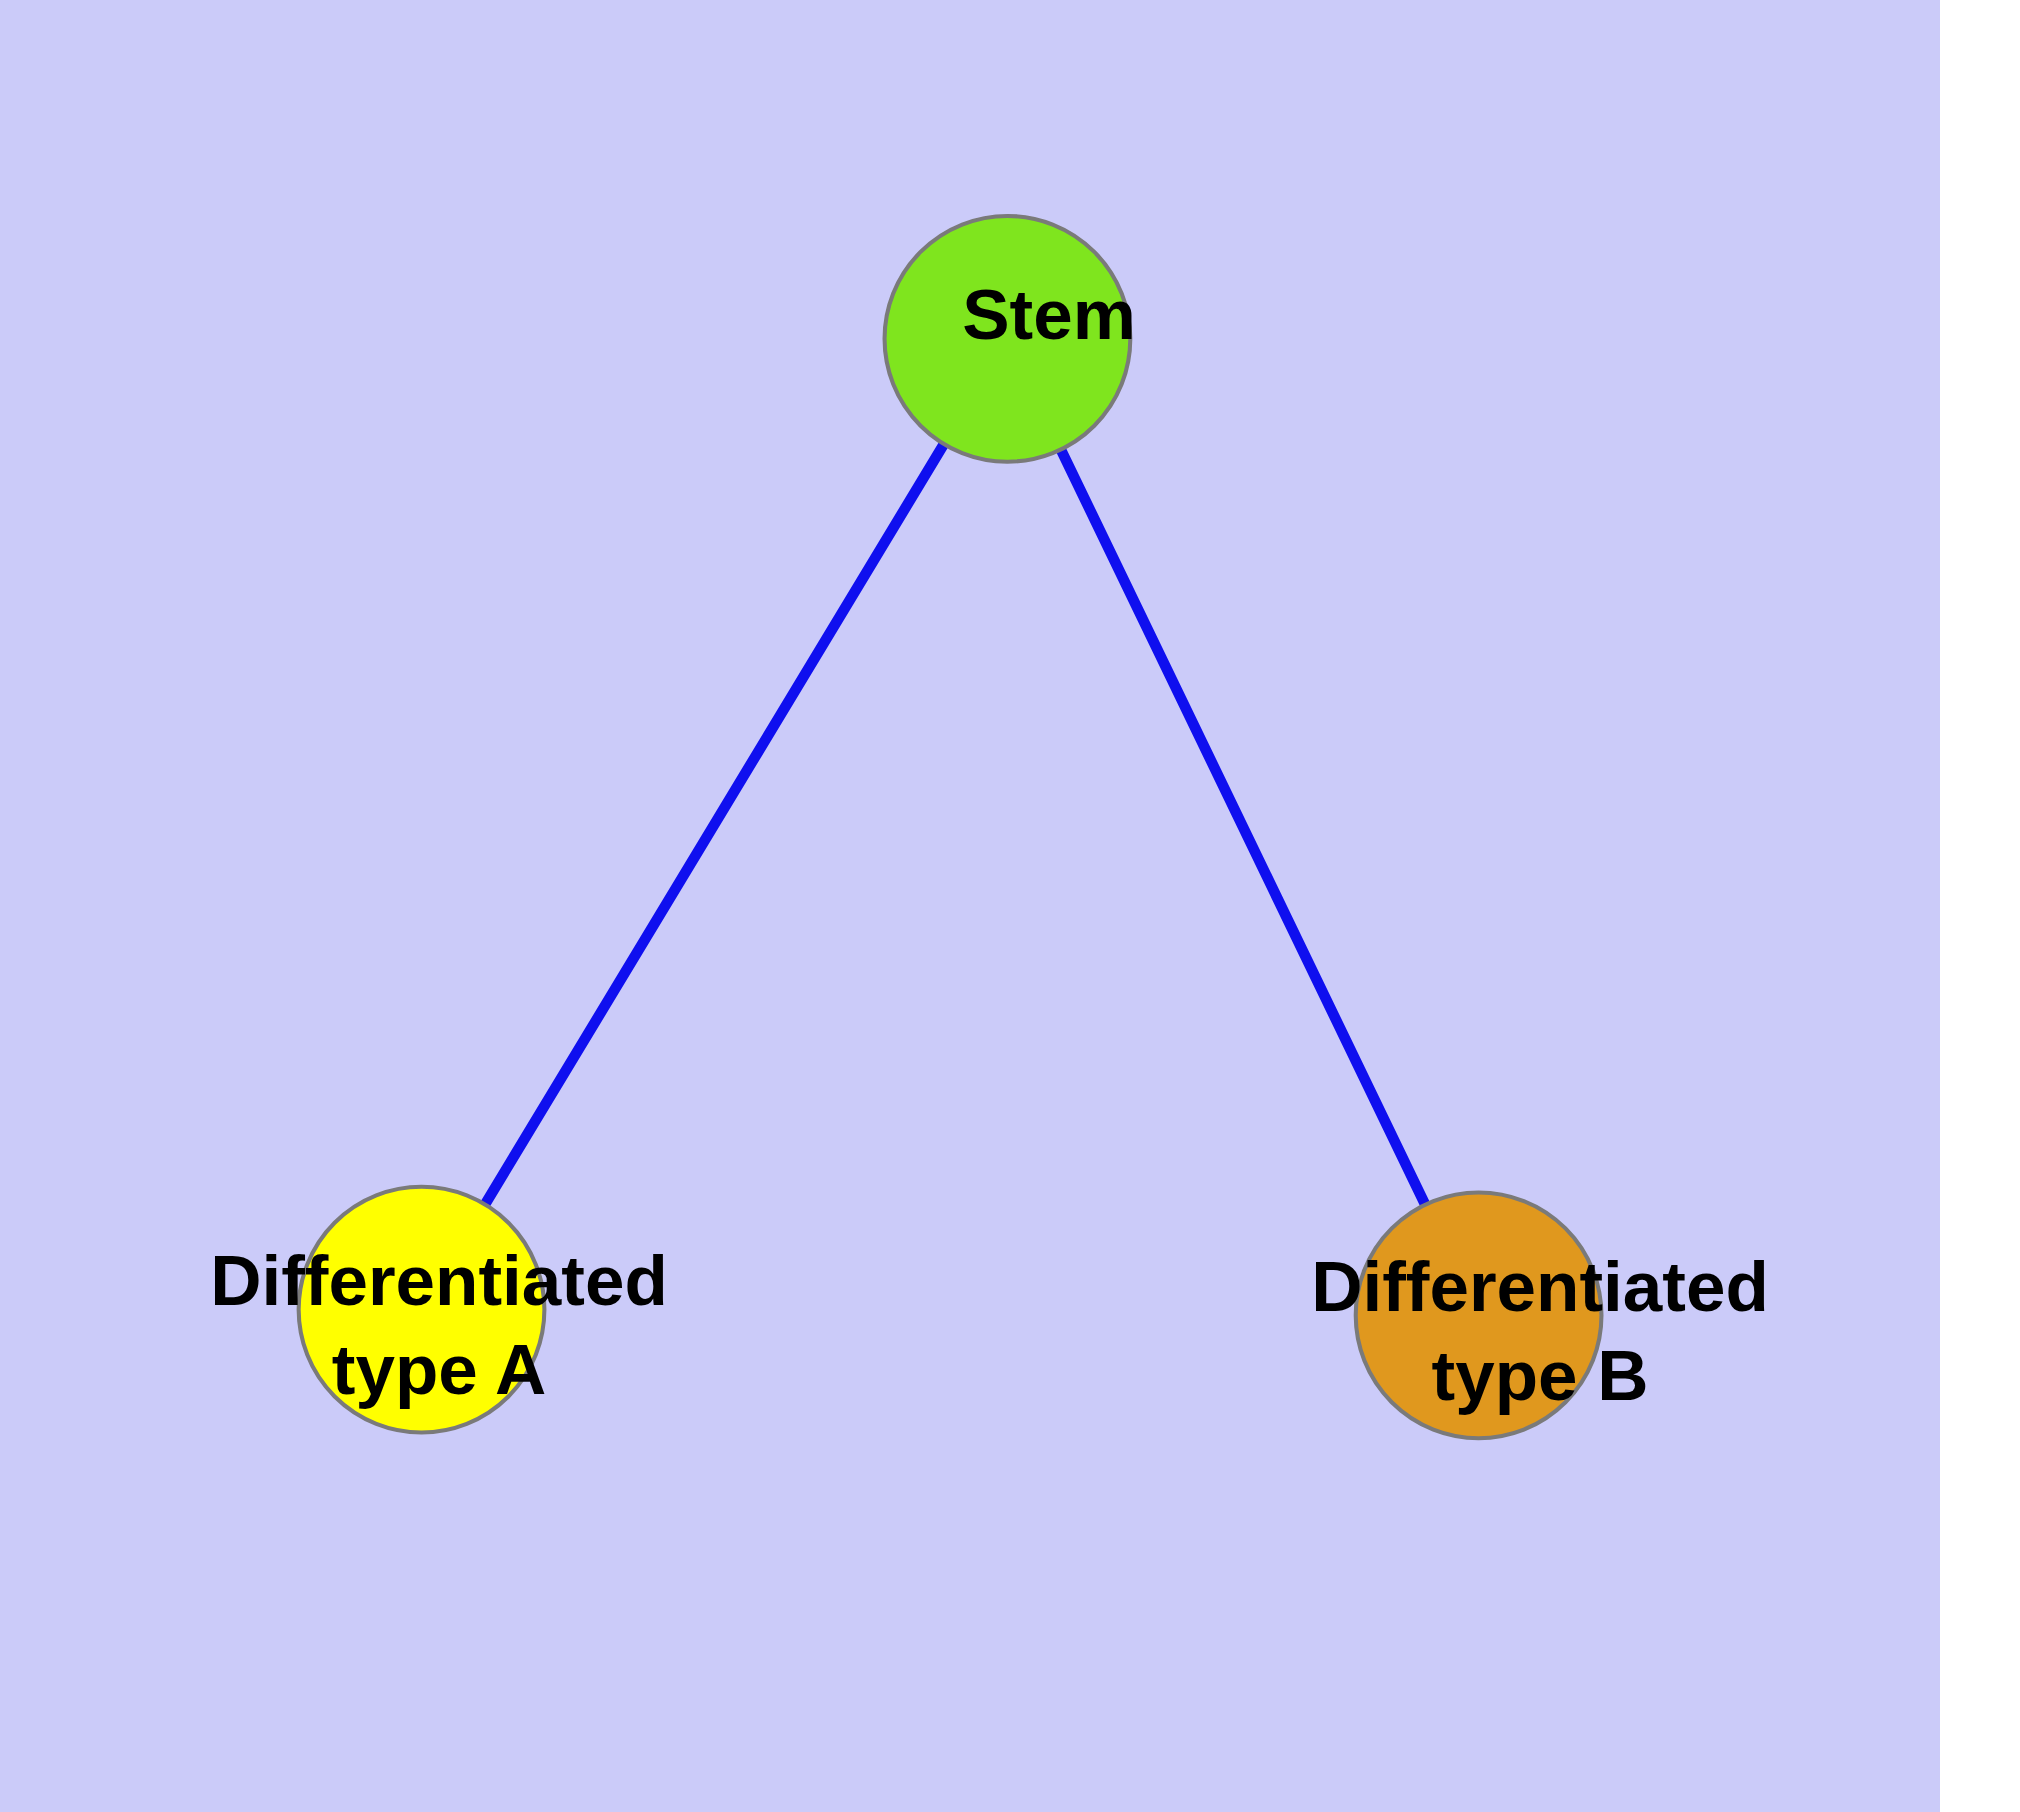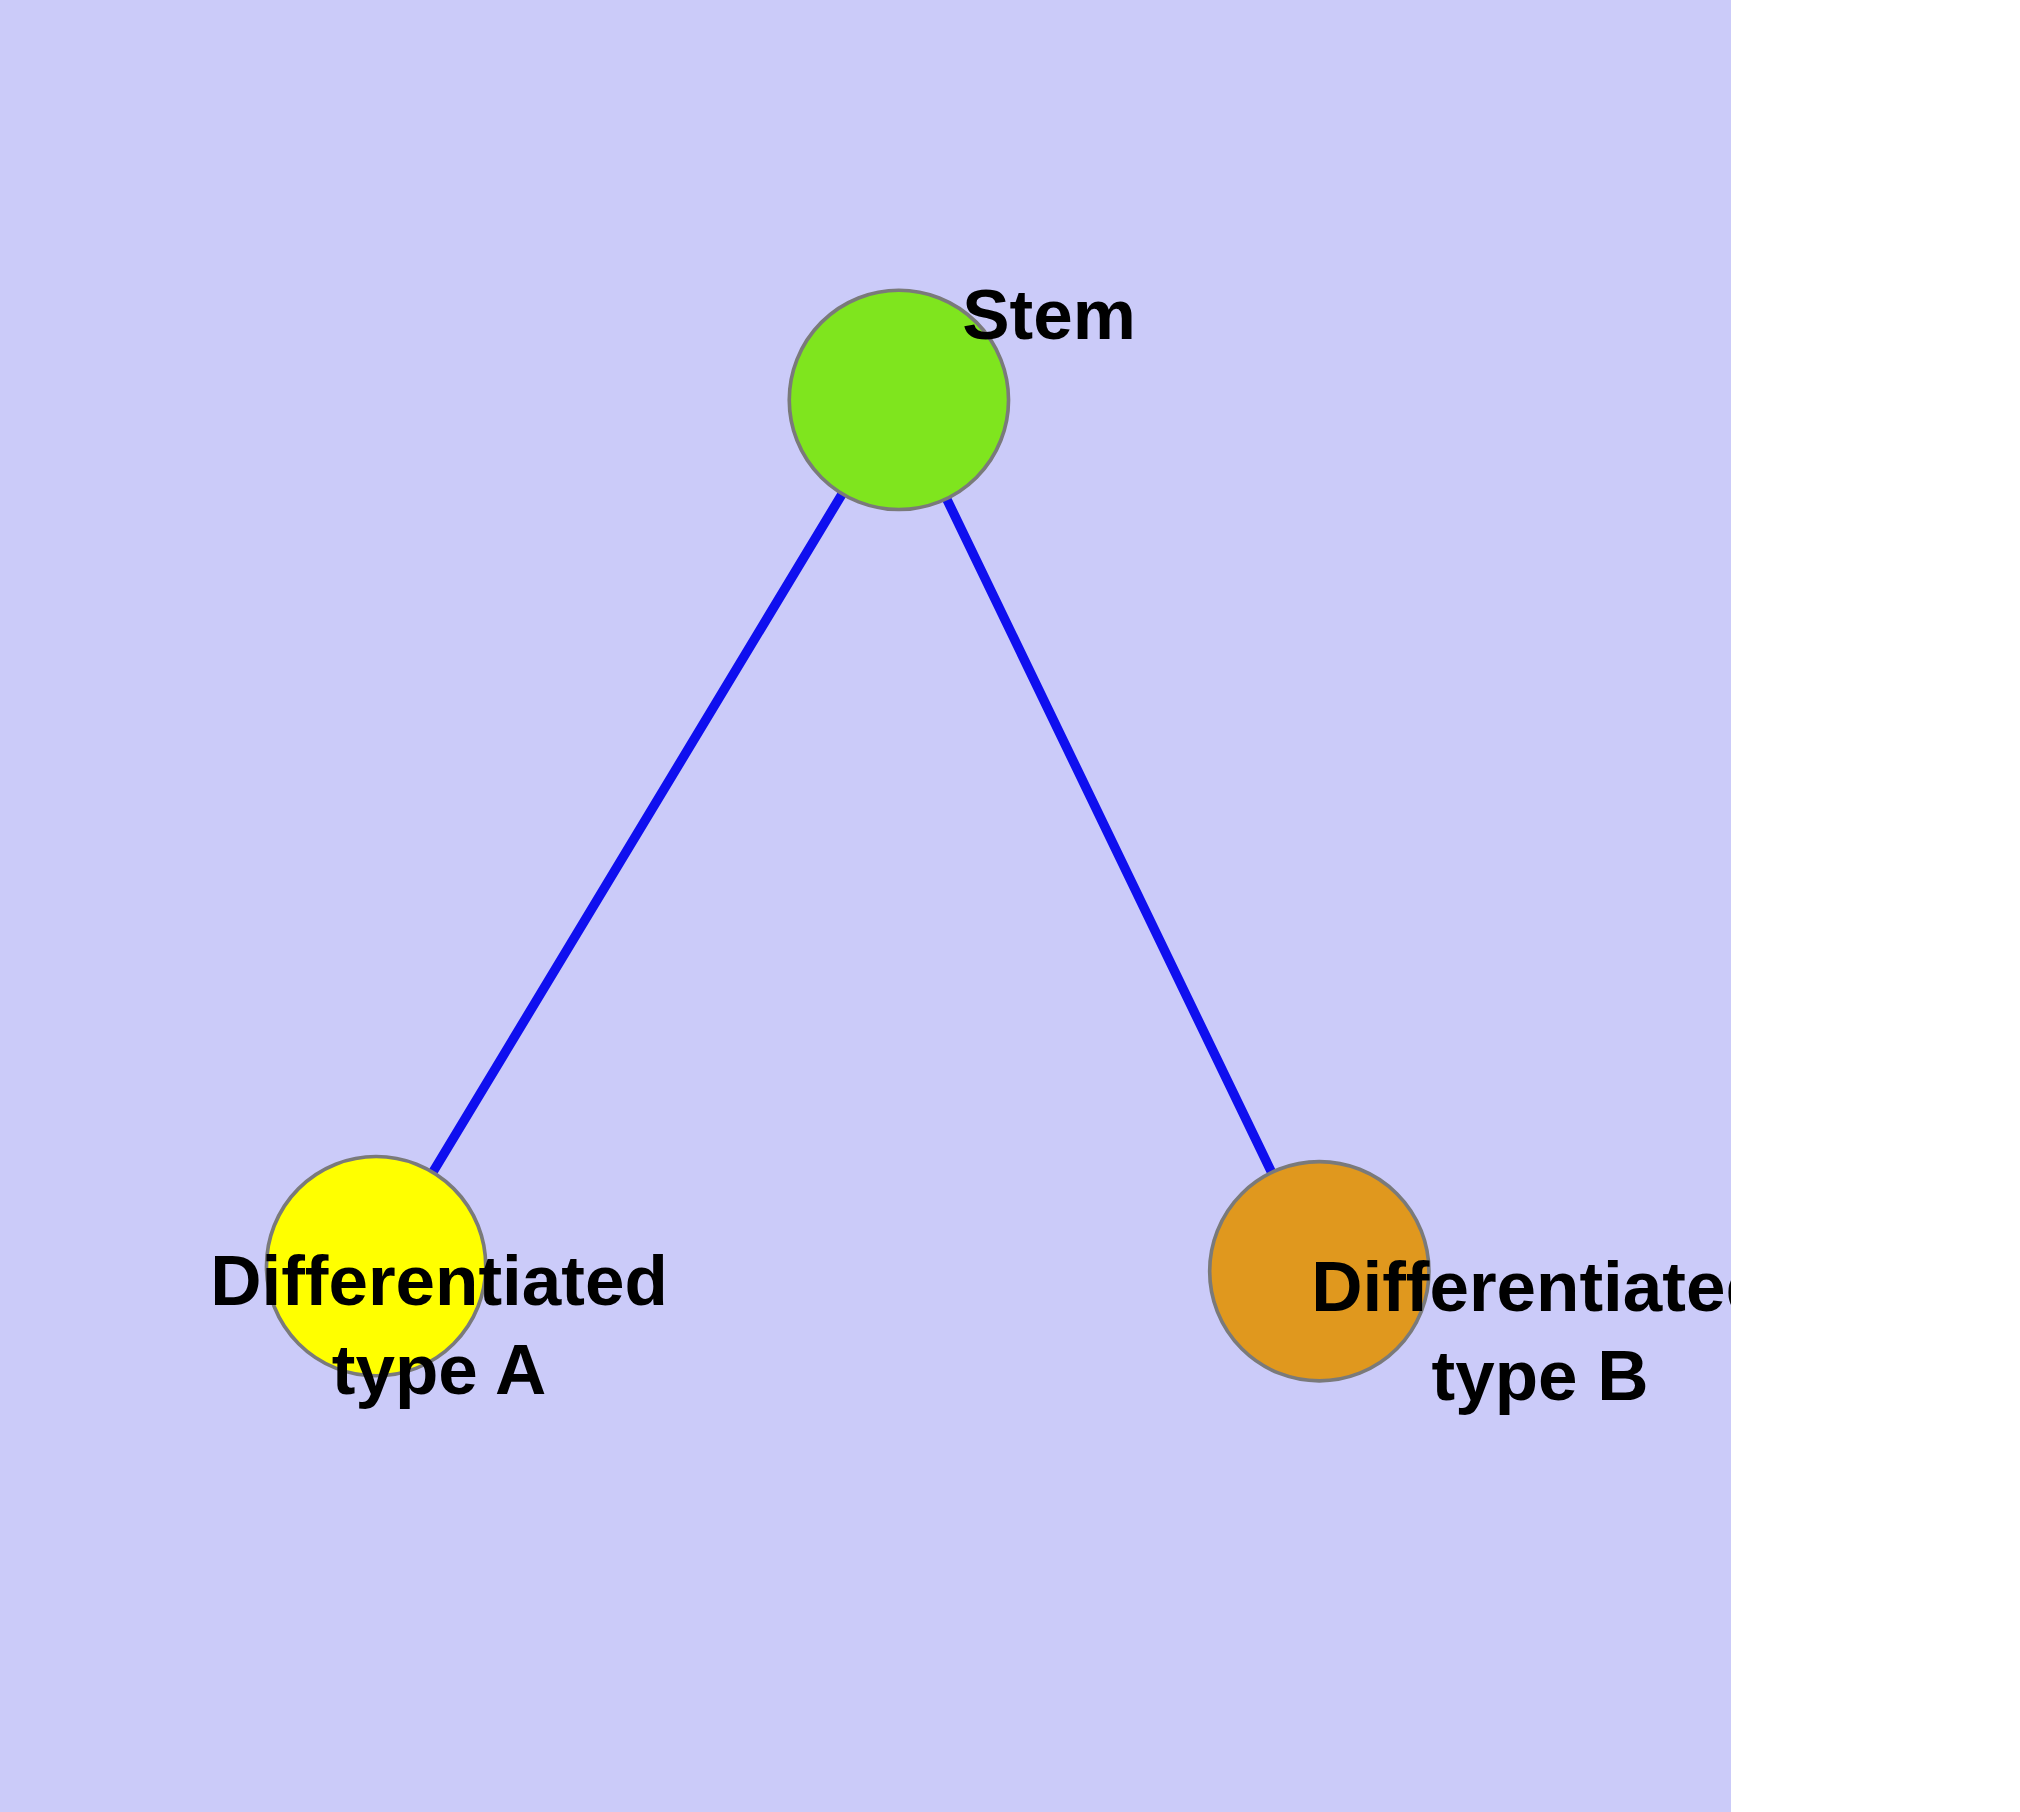--- a/index.html
+++ b/index.html
@@ -2,21 +2,21 @@
 <html style="font-size:13.6px"><head>
 <meta charset="utf-8">
 <style>
   html, body {
     margin: 0;
     padding: 0;
     background: #ffffff;
   }
   .stage {
     position: relative;
-    width: 1731px;
+    width: 1940px;
     height: 1812px;
     overflow: hidden;
     font-family: "Liberation Sans", sans-serif;
   }
   .graph-svg {
     position: absolute;
     inset: 0;
     width: 100%;
     height: 100%;
     display: block;

